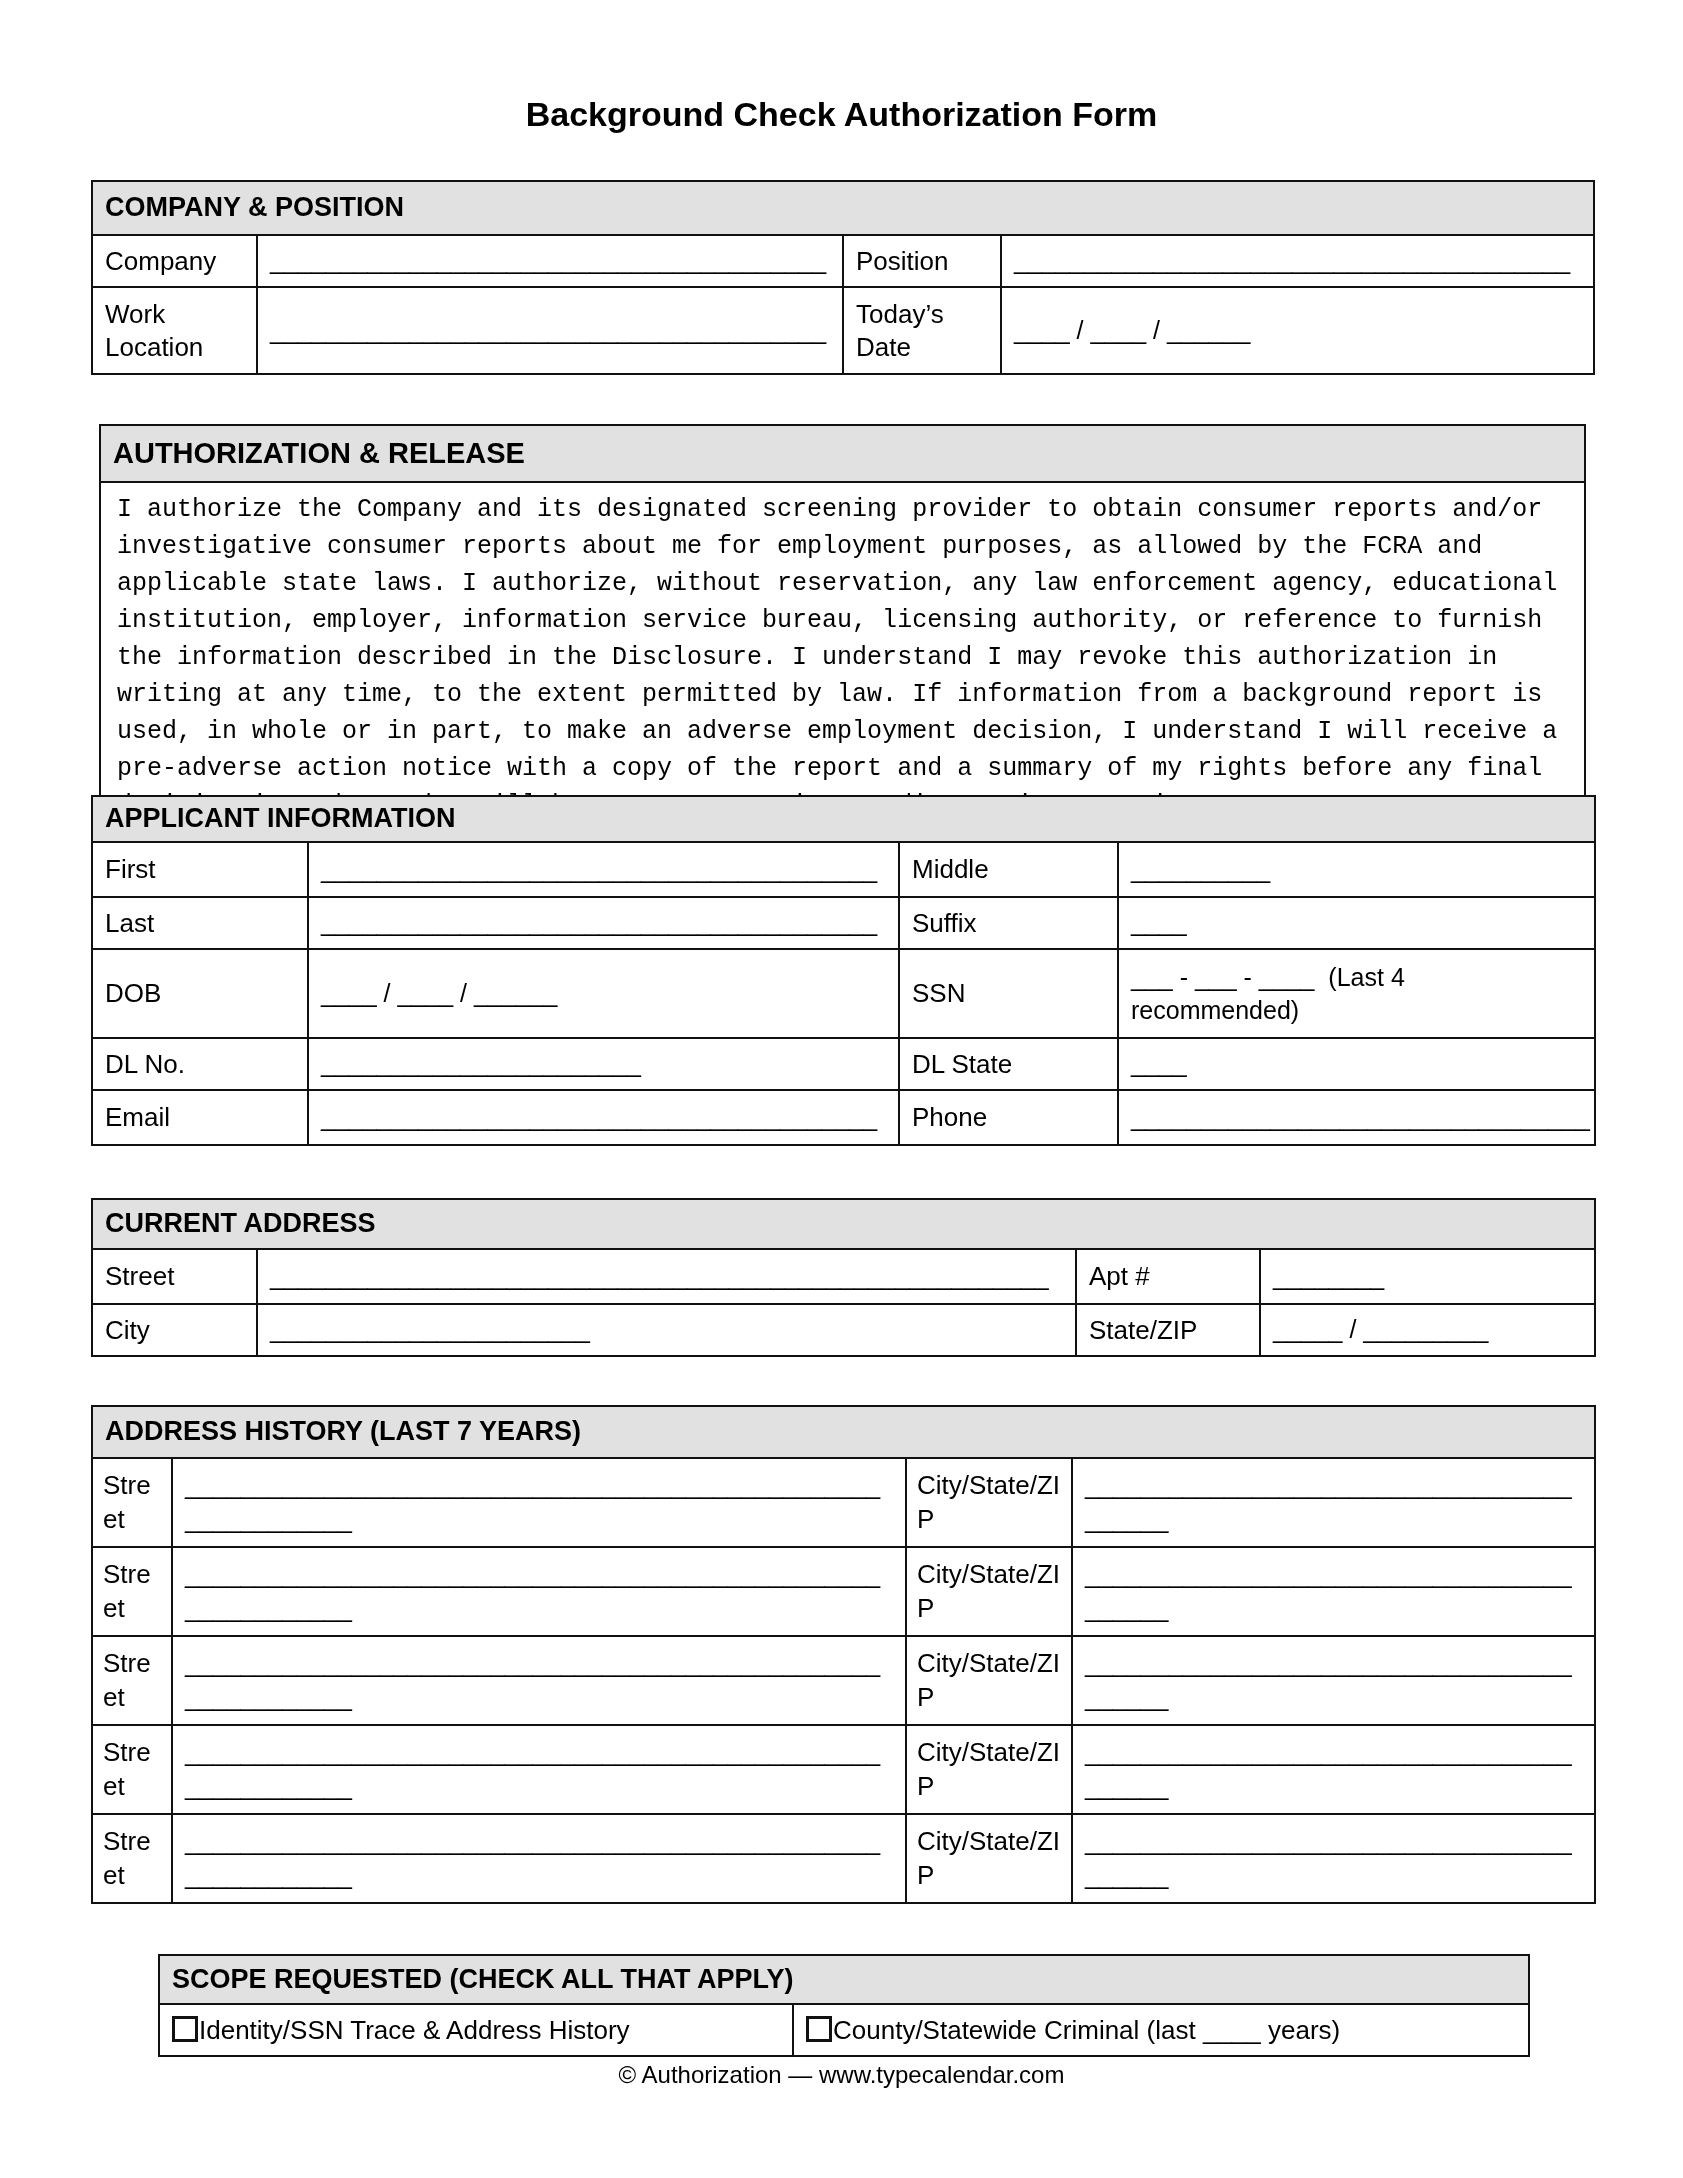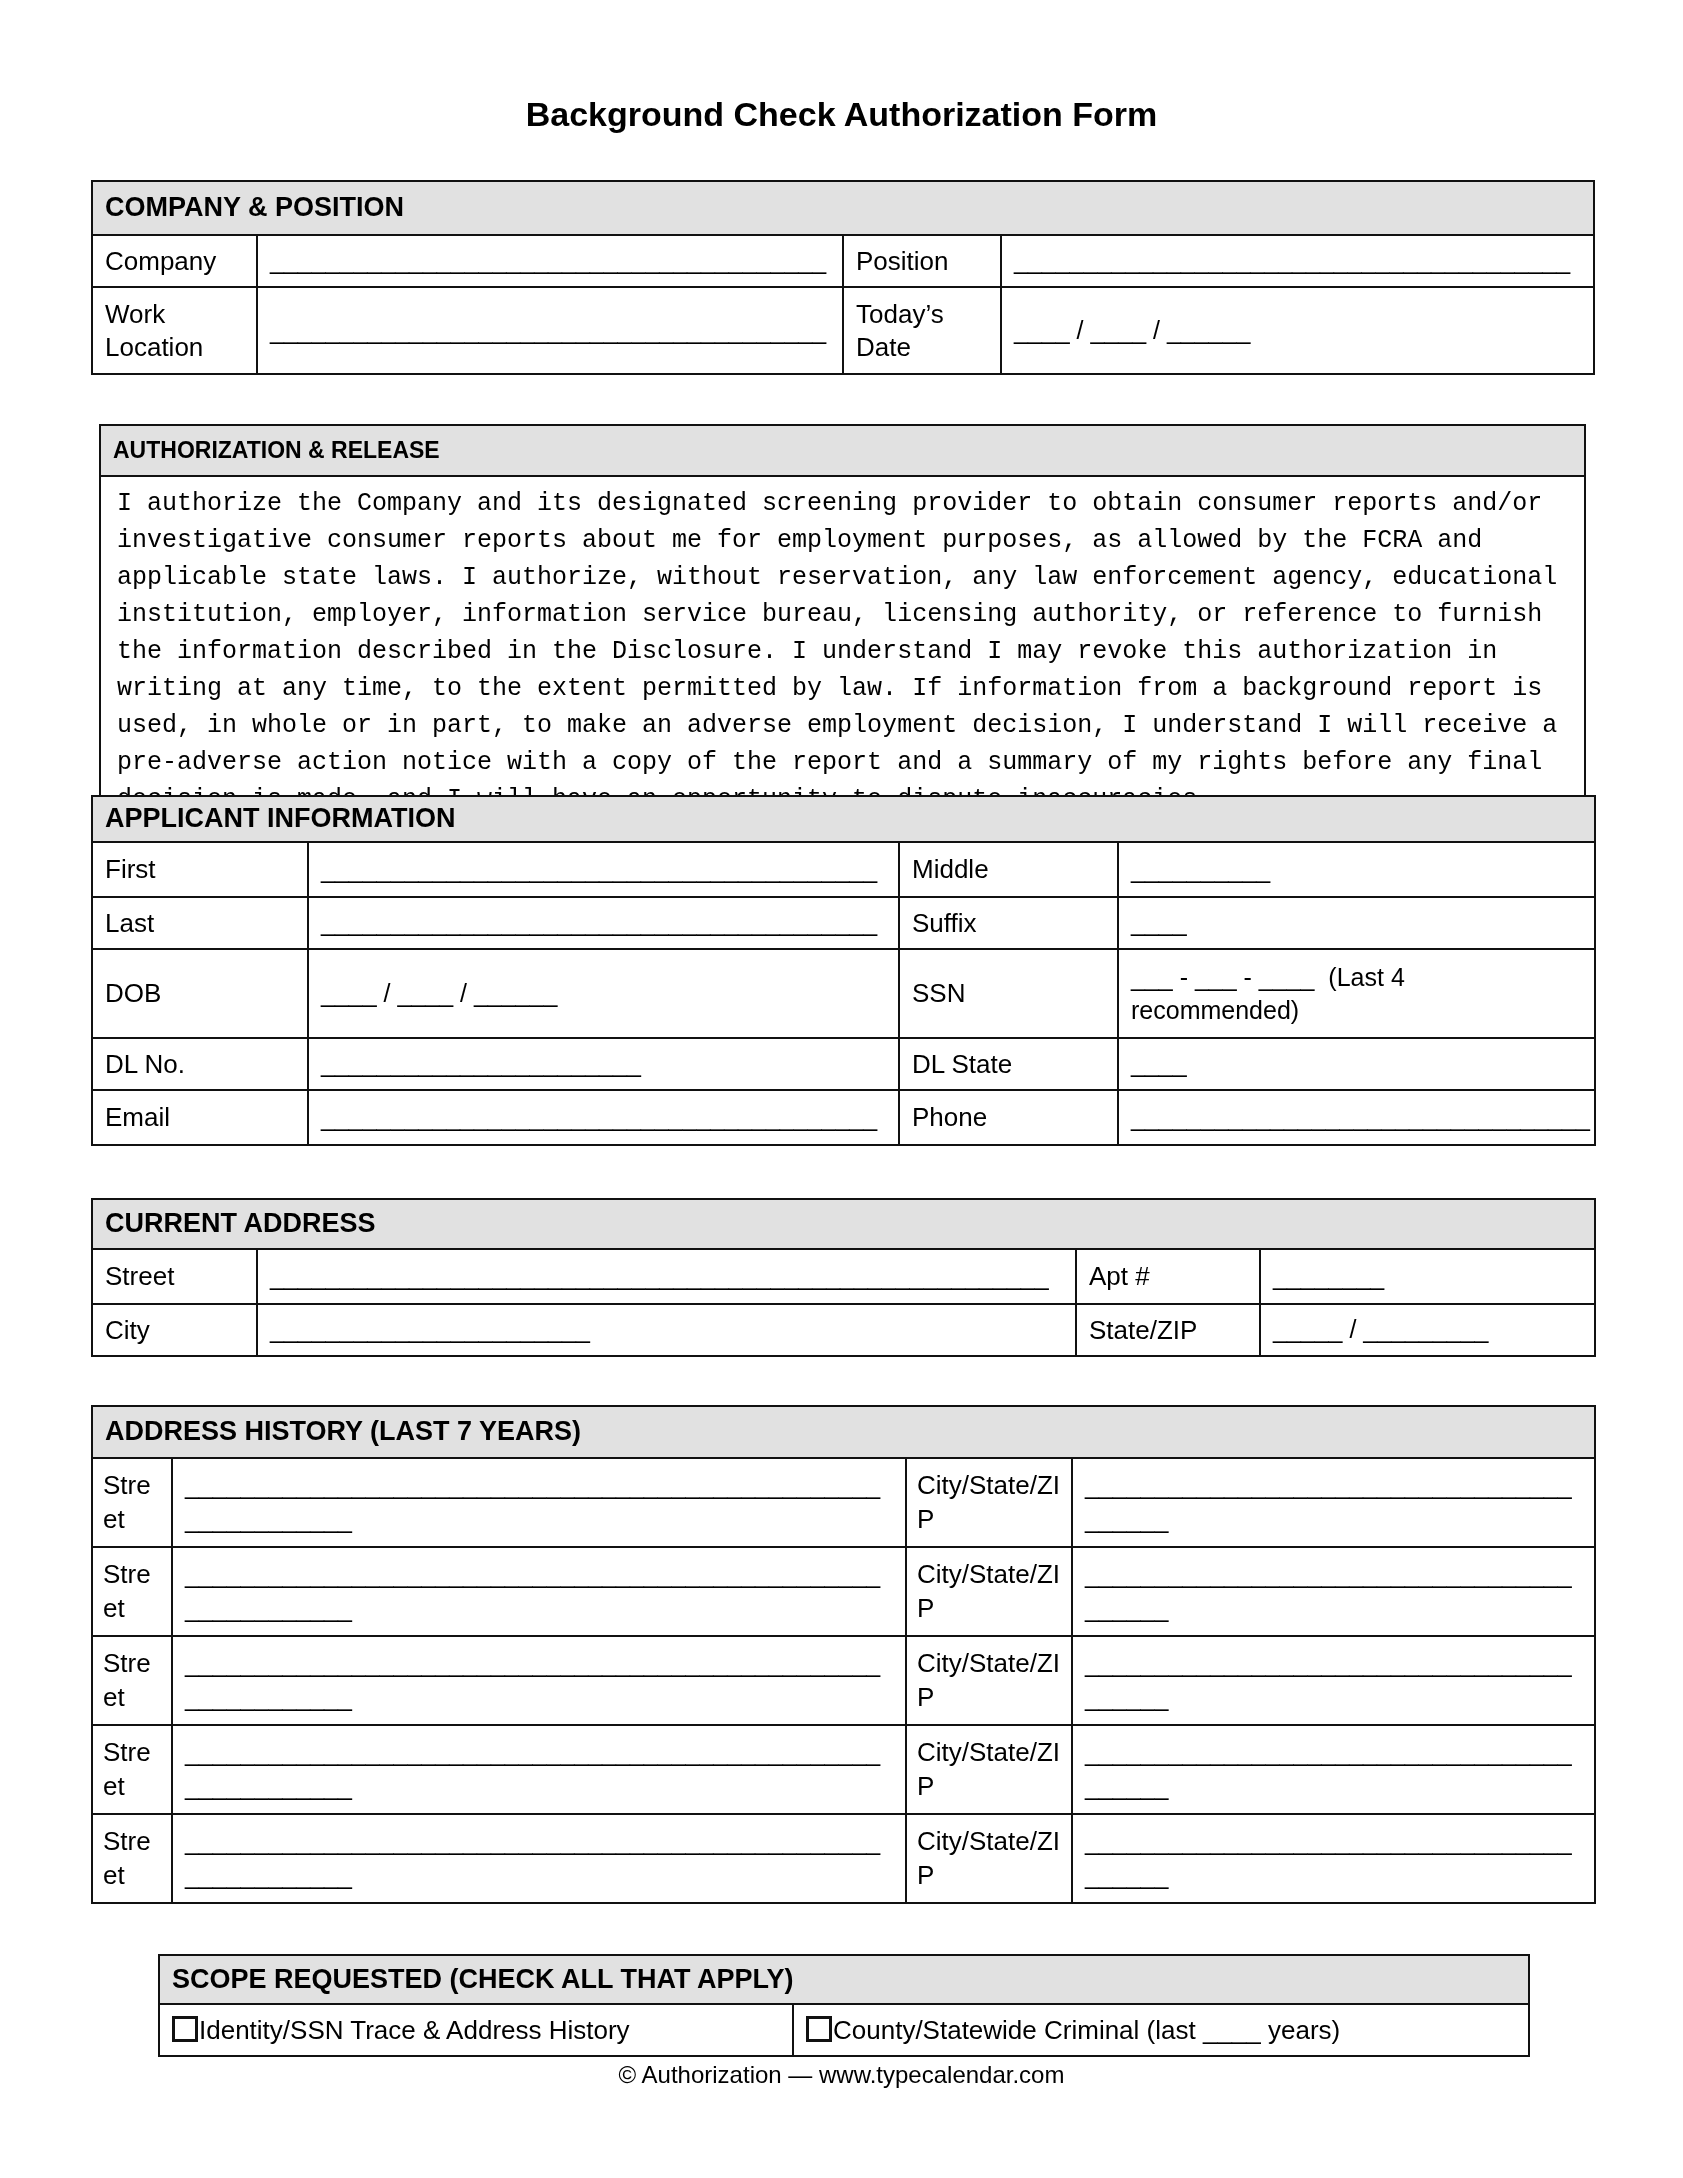--- a/index.html
+++ b/index.html
@@ -10,21 +10,21 @@
   .abs{position:absolute;}
   #title{left:0;top:95px;width:1683px;text-align:center;font-size:34px;font-weight:bold;}
   table{border-collapse:collapse;table-layout:fixed;}
   td{border:2px solid #111;vertical-align:middle;padding:4px 12px;font-size:26px;line-height:1.25;overflow:hidden;}
   .sec-h{background:#e1e1e1;font-weight:bold;font-size:27px;padding-left:12px;}
   .val{font-size:25px;color:#000;border-radius:19px;}
   .wrapline{overflow-wrap:anywhere;word-break:break-all;line-height:1.35;}
   .prewrap{white-space:pre-wrap;line-height:1.3;}
   .brk{word-break:break-all;line-height:1.3;}
   #auth-box{border:2px solid #111;}
-  #auth-box .hdr{background:#e1e1e1;font-weight:bold;font-size:23px;padding:11px 12px;border-bottom:2px solid #111;}
+  #auth-box .hdr{background:#e1e1e1;font-weight:bold;font-size:29px;padding:11px 12px;border-bottom:2px solid #111;}
   #auth-box .body{font-size:25px;line-height:37px;padding:8px 16px 10px 16px;min-height:248px;font-family:Liberation Mono, monospace;}
   .cb{display:inline-block;width:20px;height:20px;border:3px solid #111;margin-right:1px;vertical-align:-3px;background:#fff;}
   #footer{left:0;top:2061px;width:1683px;text-align:center;font-size:24px;}
 </style>
 </head>
 <body>
 
 <div id="title" class="abs">Background Check Authorization Form</div>
 
 <table class="abs" style="left:91px;top:180px;width:1503px;">

